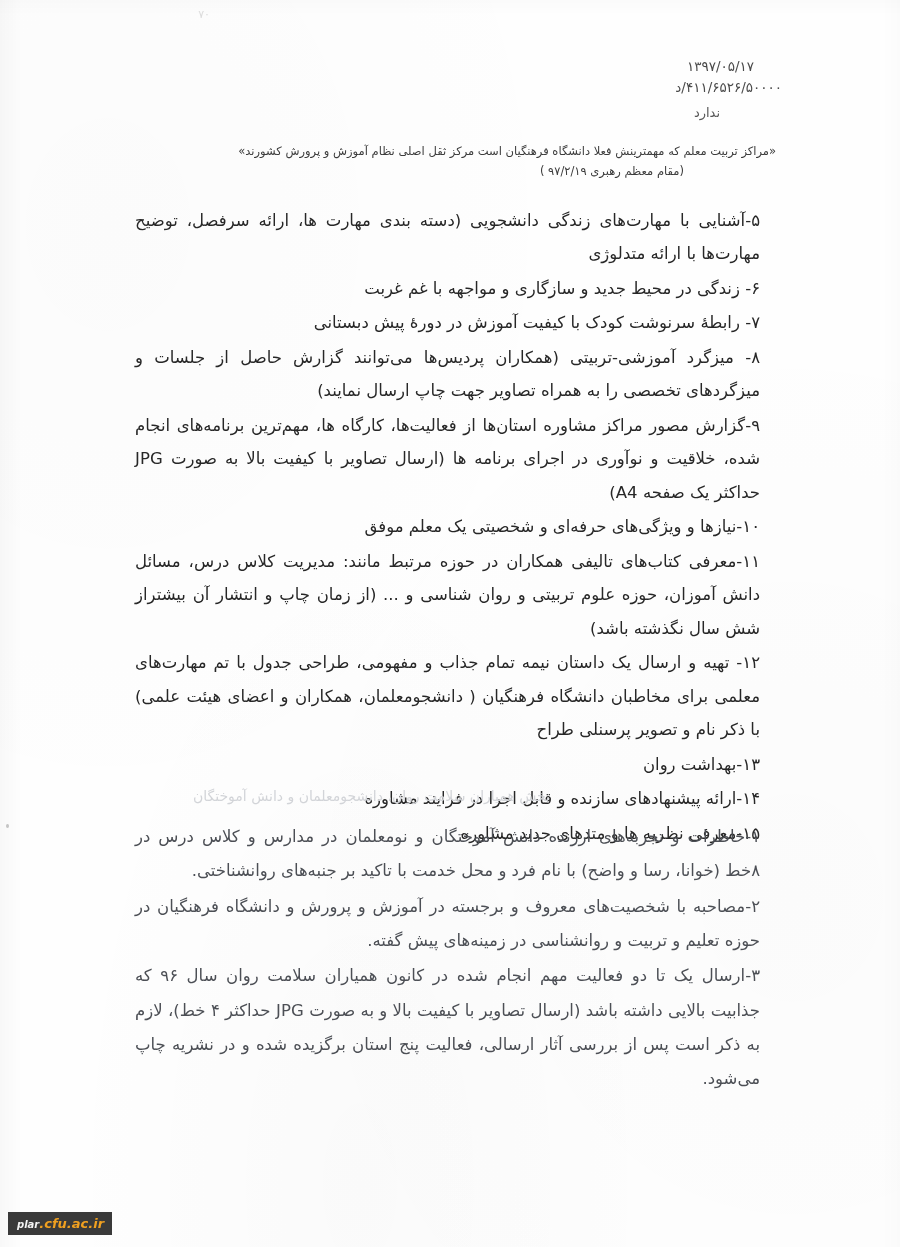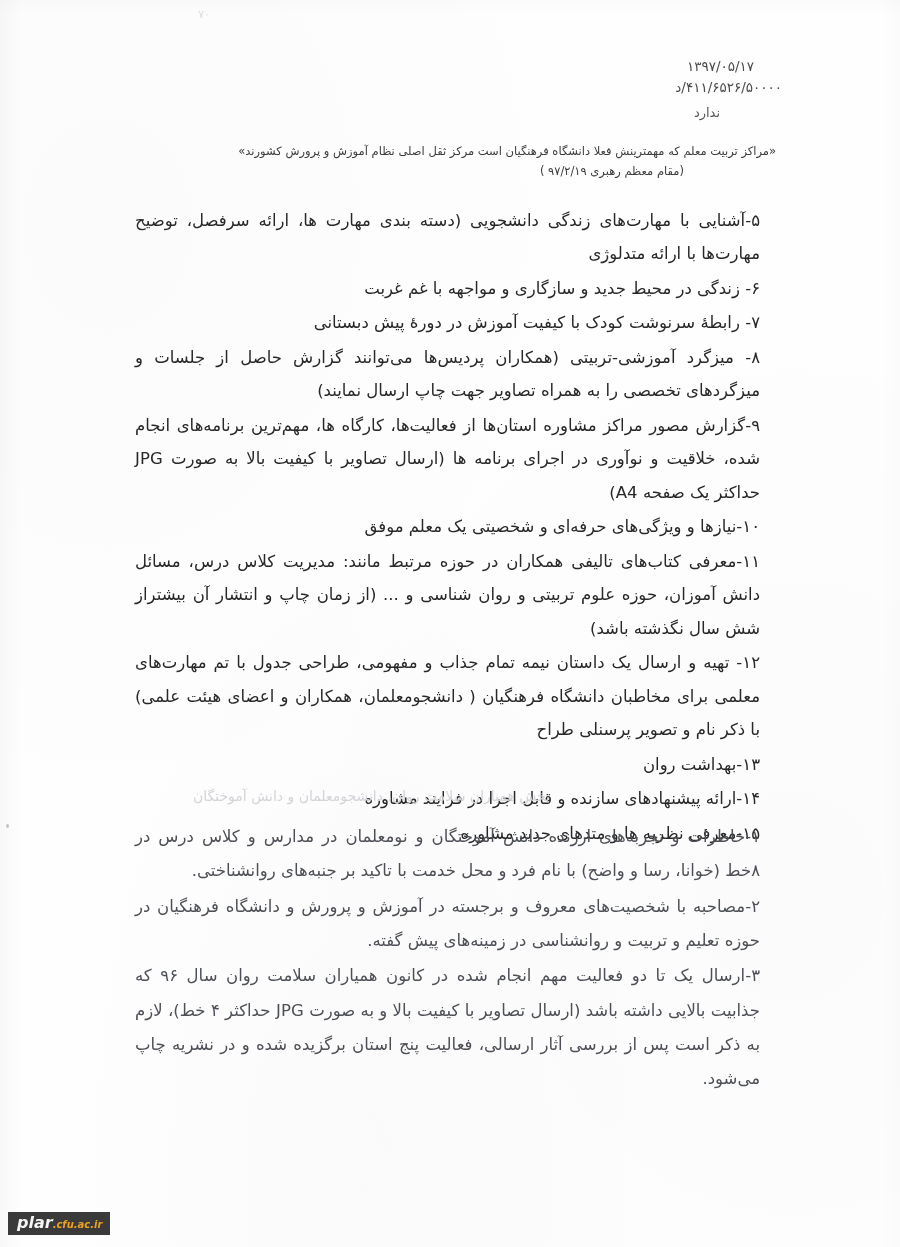--- a/index.html
+++ b/index.html
@@ -147,28 +147,28 @@
     background: #3a3a3a;
     padding: 3px 8px 4px 9px;
     direction: ltr;
     z-index: 50;
     line-height: 1;
   }
   .wm-a {
     font-family: "DejaVu Sans", "Liberation Sans", sans-serif;
     font-style: italic;
     font-weight: bold;
-    font-size: 16px;
+    font-size: 10px;
     color: #f4f4f4;
   }
   .wm-b {
     font-family: "DejaVu Sans", "Liberation Sans", sans-serif;
     font-style: italic;
     font-weight: bold;
-    font-size: 10px;
+    font-size: 13px;
     color: #f0a020;
   }
 
   
   .speck {
     position: absolute;
     left: 6px;
     top: 824px;
     width: 3px;
     height: 4px;

